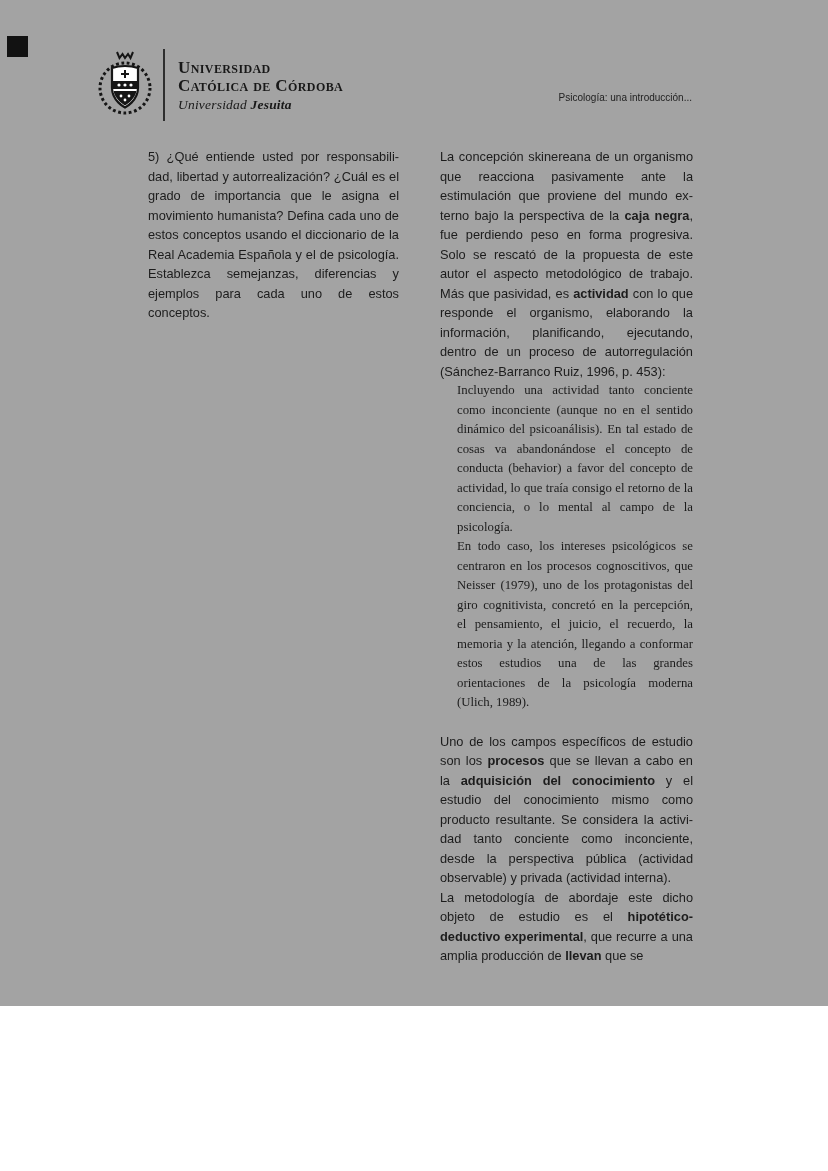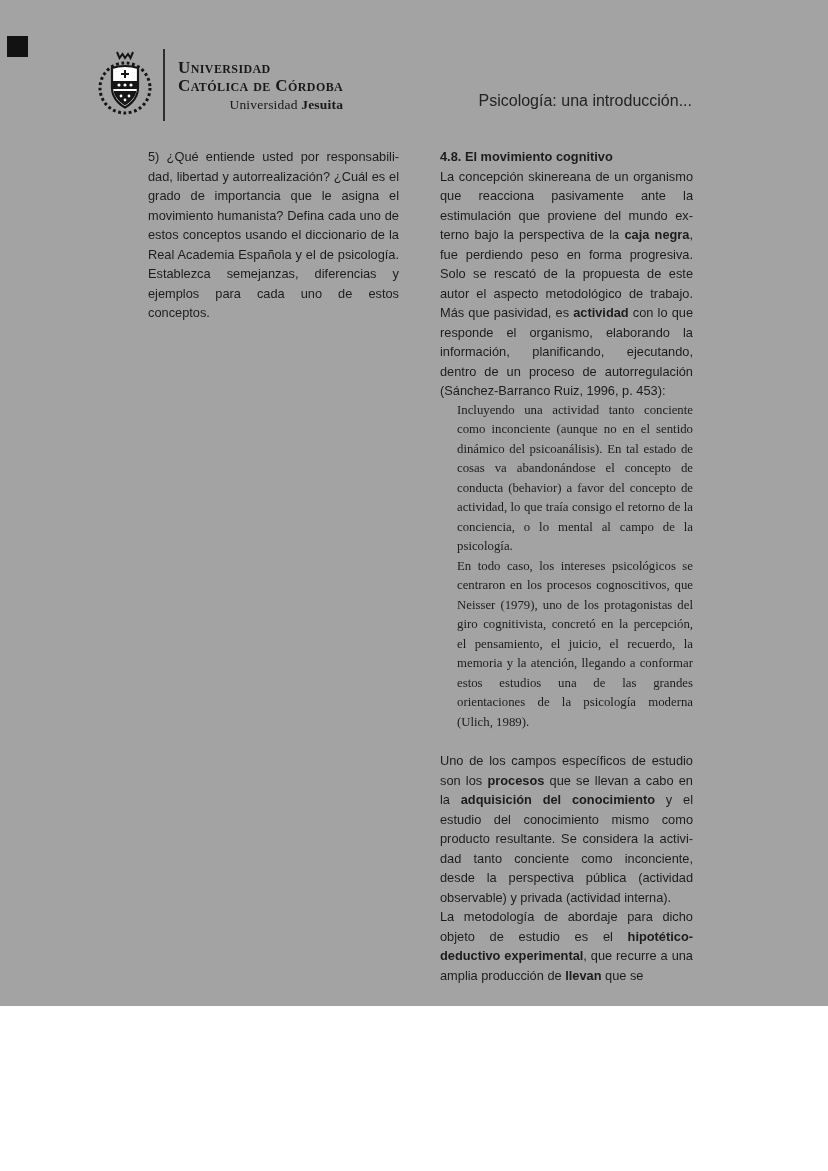--- a/index.html
+++ b/index.html
@@ -49,31 +49,31 @@
   }
   .uni-line {
     font-weight: bold;
     font-variant: small-caps;
     font-size: 17px;
     line-height: 18px;
     letter-spacing: 0.4px;
   }
   .uni-sub {
     font-size: 13.5px;
+    font-style: italic;
     margin-top: 2px;
     letter-spacing: 0.2px;
-    text-align: right;
   }
   .uni-sub .strong { font-weight: bold; }
 
   .running-title {
     position: absolute;
     top: 92px;
     right: 136px;
-    font-size: 16px;
+    font-size: 10px;
     color: #222222;
   }
 
   
   .col {
     position: absolute;
     top: 147px;
     font-size: 12.8px;
     line-height: 19.5px;
     text-align: justify;
@@ -134,26 +134,25 @@
     </div>
     <div class="running-title">Psicología: una introducción...</div>
   </header>
 
   <main>
     <section class="col col-left">
       <p>5) ¿Qué entiende usted por responsabili­dad, libertad y autorrealización? ¿Cuál es el grado de importancia que le asigna el movimiento humanista? Defina cada uno de estos conceptos usando el diccionario de la Real Academia Española y el de psicología. Establezca semejanzas, dife­rencias y ejemplos para cada uno de estos conceptos.</p>
     </section>
 
     <section class="col col-right">
-      <h3 class="section-heading">4.8. El movimiento cognitivo</h3>
       <p><span>La concepción skinereana de un organis­mo que reacciona pasivamente ante la estimulación que proviene del mundo ex­terno bajo la perspectiva de la </span><b>caja negra</b><span>, fue perdiendo peso en forma progresiva. Solo se rescató de la propuesta de este autor el aspecto metodológico de trabajo. Más que pasividad, es </span><b>actividad</b><span> con lo que responde el organismo, elaborando la información, planificando, ejecutando, dentro de un proceso de autorregulación (Sánchez-Barranco Ruiz, 1996, p. 453):</span></p>
       <div class="block-quote">
         <p>Incluyendo una actividad tanto concien­te como inconciente (aunque no en el sentido dinámico del psicoanálisis). En tal estado de cosas va abandonándose el concepto de conducta (behavior) a favor del concepto de actividad, lo que traía consigo el retorno de la conciencia, o lo mental al campo de la psicología.</p>
         <p>En todo caso, los intereses psicológi­cos se centraron en los procesos cog­noscitivos, que Neisser (1979), uno de los protagonistas del giro cognitivista, concretó en la percepción, el pensa­miento, el juicio, el recuerdo, la memo­ria y la atención, llegando a conformar estos estudios una de las grandes orientaciones de la psicología moderna (Ulich, 1989).</p>
       </div>
       <p class="gap-top"><span>Uno de los campos específicos de estudio son los </span><b>procesos</b><span> que se llevan a cabo en la </span><b>adquisición del conocimiento</b><span> y el estudio del conocimiento mismo como producto resultante. Se considera la activi­dad tanto conciente como inconciente, desde la perspectiva pública (actividad observable) y privada (actividad interna).</span></p>
-      <p><span>La metodología de abordaje para dicho objeto de estudio es el </span><b>hipotético-deductivo experimental</b><span>, que recurre a una amplia producción de </span><b>llevan</b><span> que se</span></p>
+      <p><span>La metodología de abordaje este dicho objeto de estudio es el </span><b>hipotético-deductivo experimental</b><span>, que recurre a una amplia producción de </span><b>llevan</b><span> que se</span></p>
     </section>
   </main>
 
   <div class="page-number">50</div>
 
 </div>
 
 </body></html>

